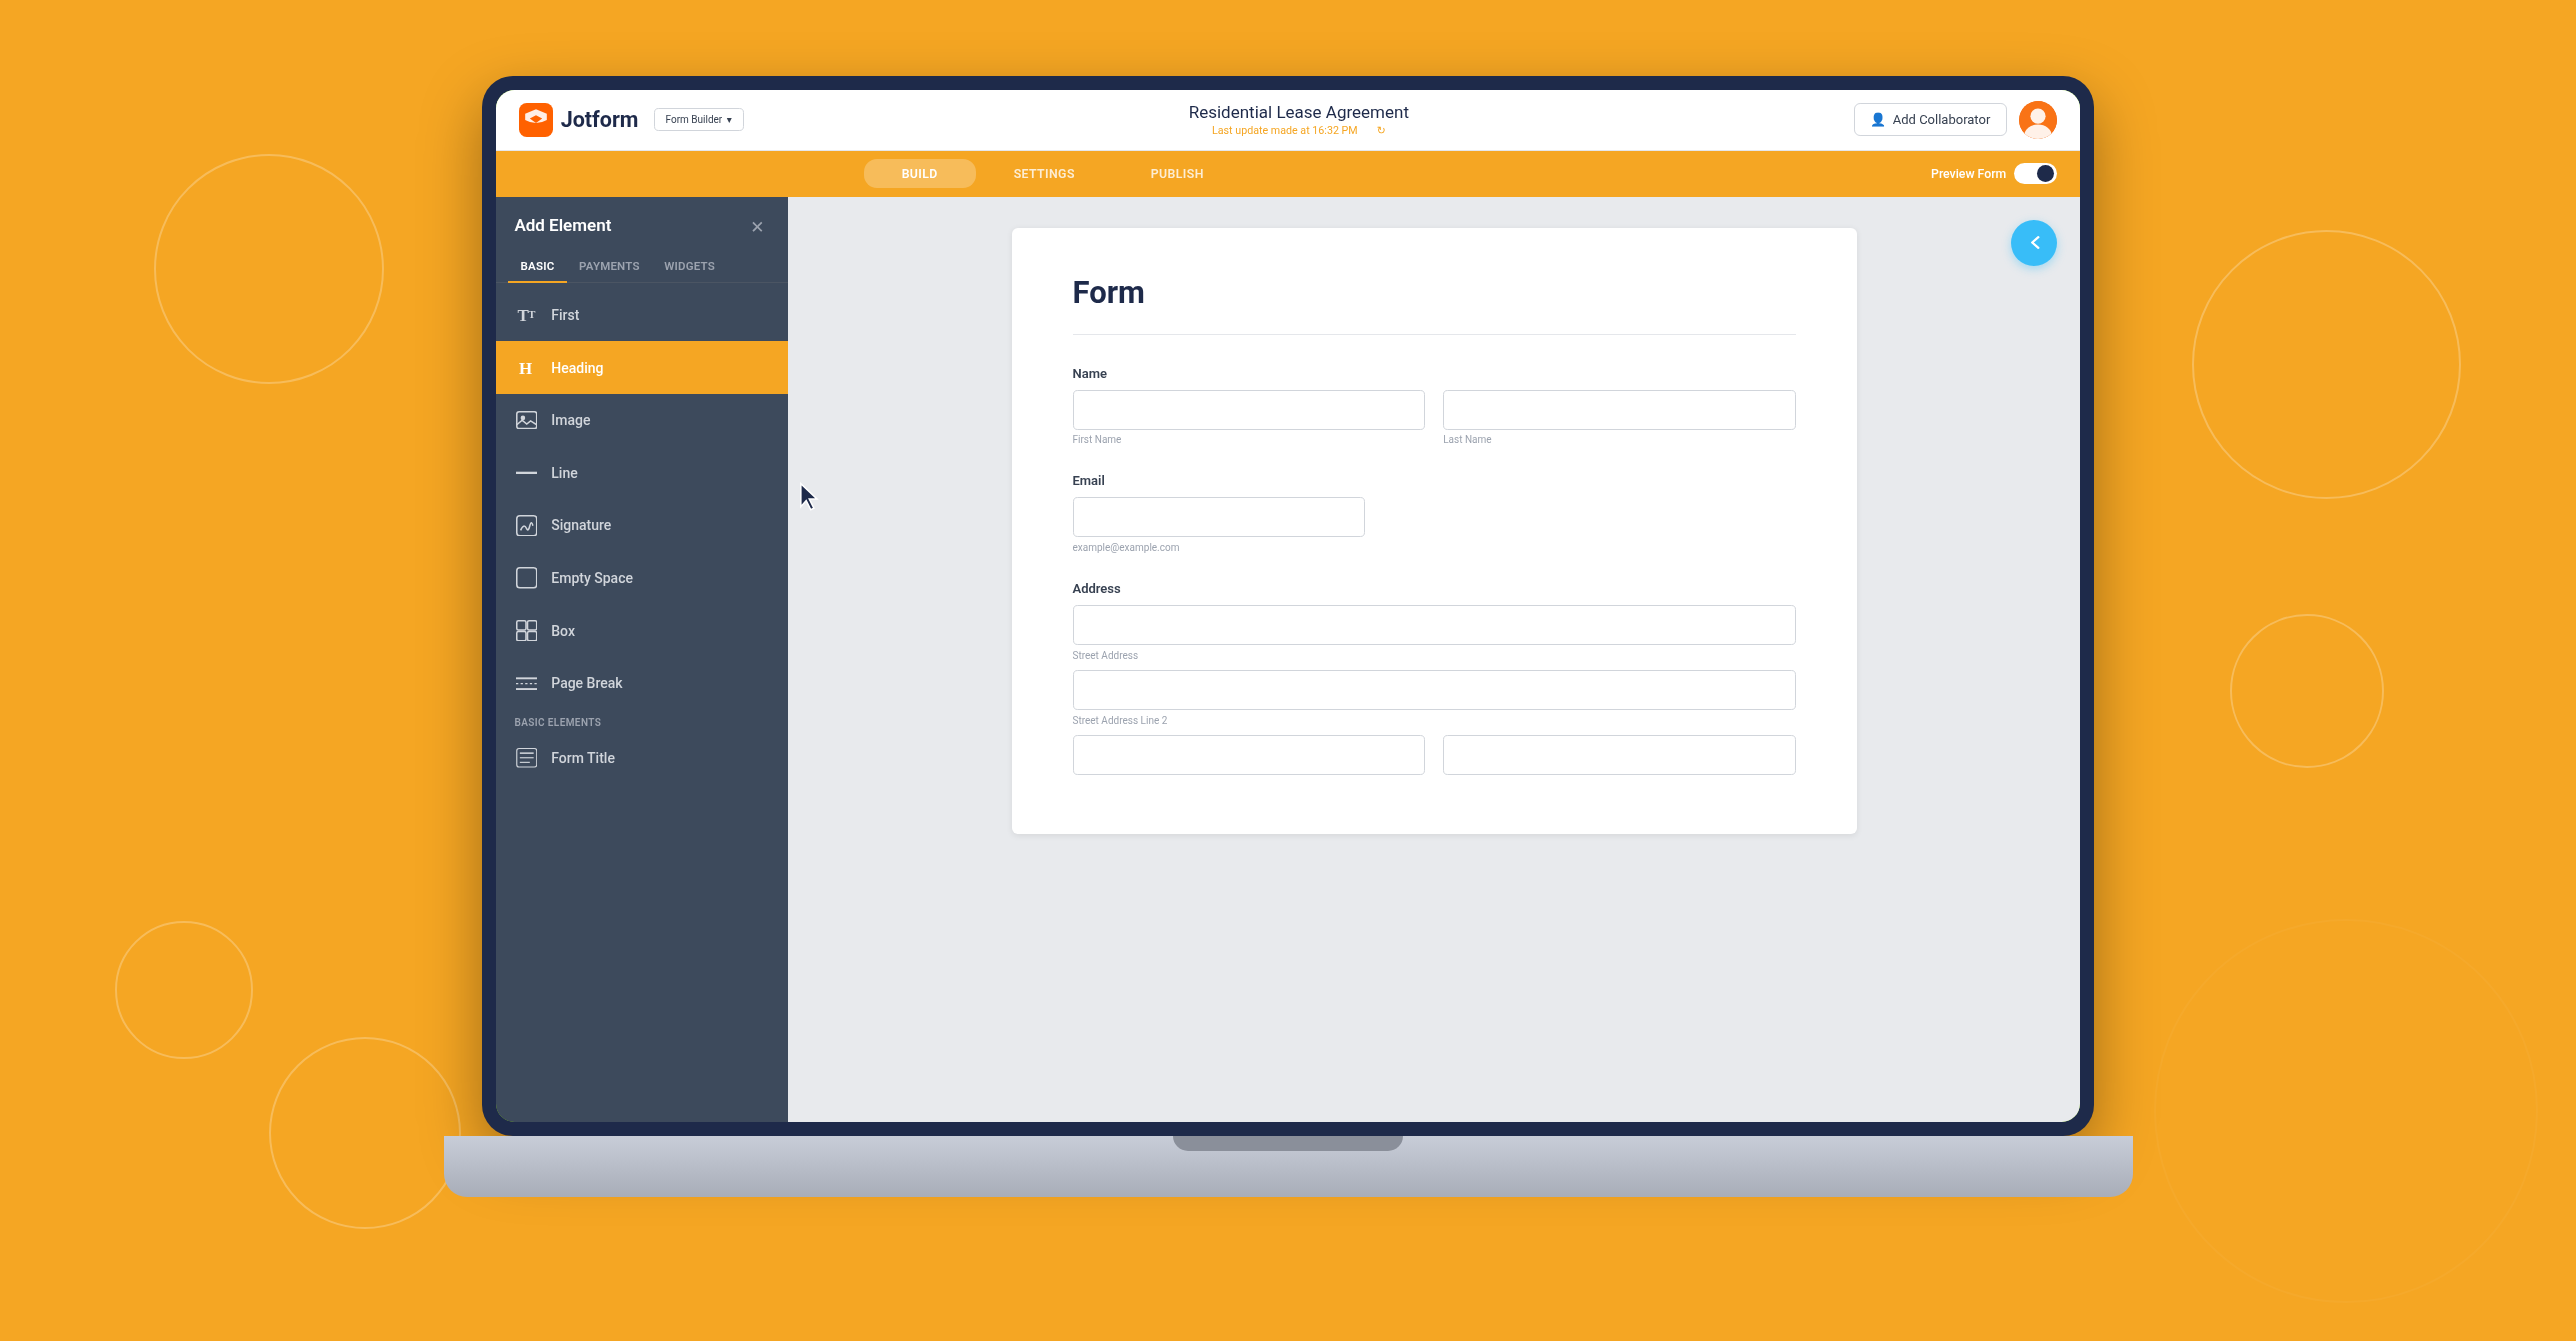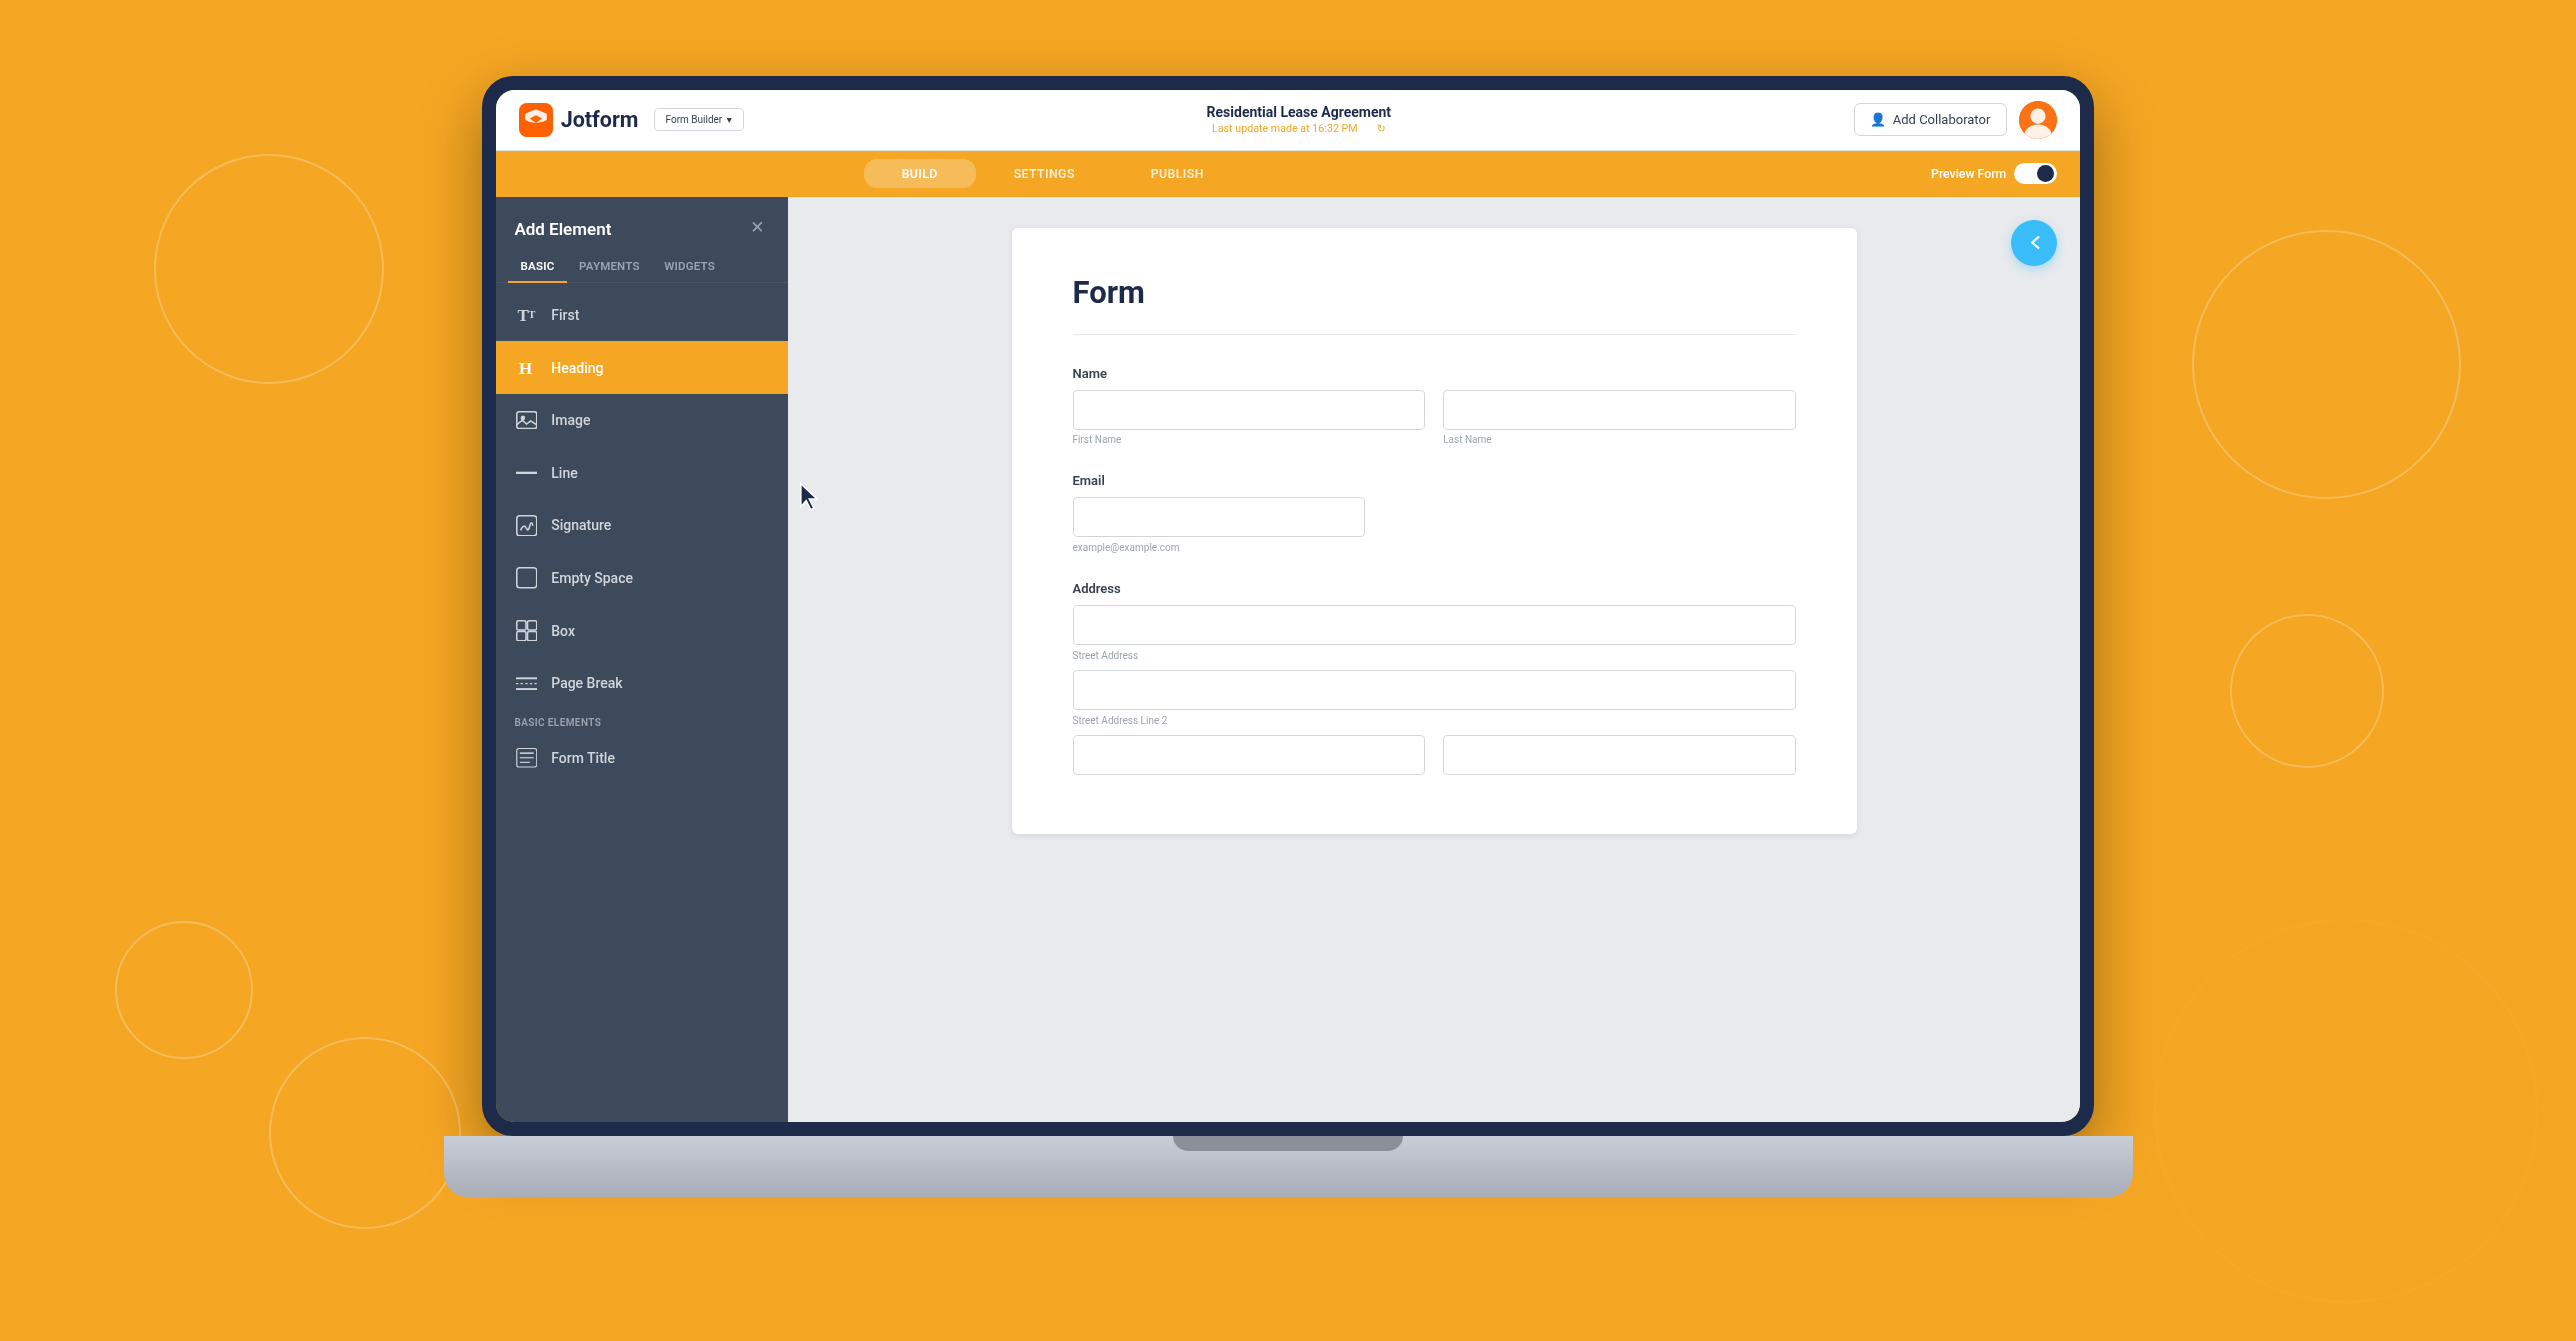--- a/index.html
+++ b/index.html
@@ -95,22 +95,22 @@
       cursor: pointer;
       font-size: 10px;
       color: #374151;
       background: #fff;
     }
     .title-area {
       flex: 1;
       text-align: center;
     }
     .form-title {
-      font-size: 14px;
-      font-weight: 700;
+      font-size: 17px;
+      font-weight: 400;
       color: #1e2a4a;
     }
     .last-update {
       font-size: 10.7px;
       color: #F5A623;
       display: flex;
       align-items: center;
       justify-content: center;
       gap: 19px;
       margin-top: 1.5px;
@@ -211,21 +211,21 @@
       width: 292px;
       background: #3d4a5c;
       flex-shrink: 0;
       display: flex;
       flex-direction: column;
       overflow: hidden;
     }
     .sidebar-header {
       padding: 18.4px 18.4px 12.3px;
       display: flex;
-      align-items: flex-end;
+      align-items: flex-start;
       justify-content: space-between;
     }
     .sidebar-title {
       font-size: 17px;
       font-weight: 600;
       color: #fff;
     }
     .close-btn {
       width: 24.6px;
       height: 24.6px;

